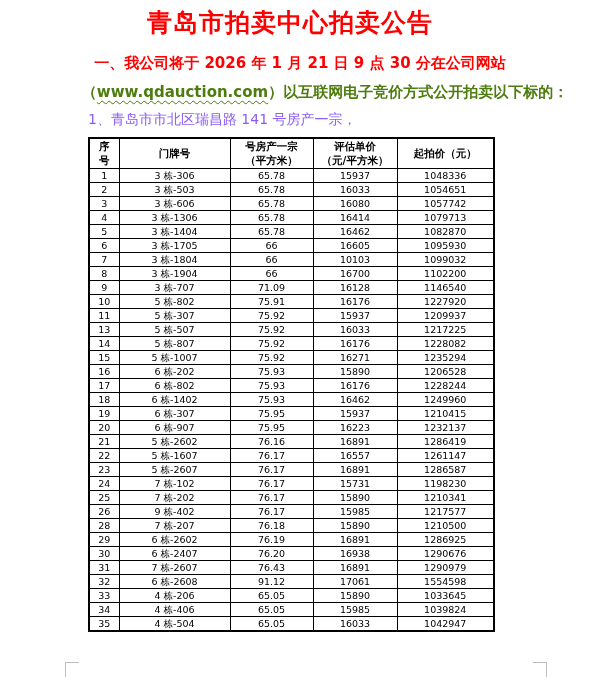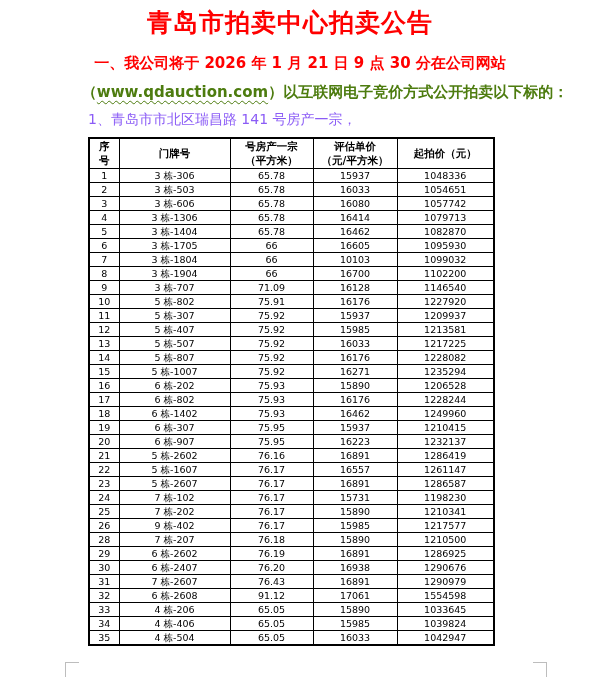--- a/index.html
+++ b/index.html
@@ -165,27 +165,20 @@
           <td>1227920</td>
         </tr>
         <tr>
           <td>11</td>
           <td>5 栋-307</td>
           <td>75.92</td>
           <td>15937</td>
           <td>1209937</td>
         </tr>
         <tr>
-          <td>12</td>
-          <td>5 栋-407</td>
-          <td>75.92</td>
-          <td>15985</td>
-          <td>1213581</td>
-        </tr>
-        <tr>
           <td>13</td>
           <td>5 栋-507</td>
           <td>75.92</td>
           <td>16033</td>
           <td>1217225</td>
         </tr>
         <tr>
           <td>14</td>
           <td>5 栋-807</td>
           <td>75.92</td>

